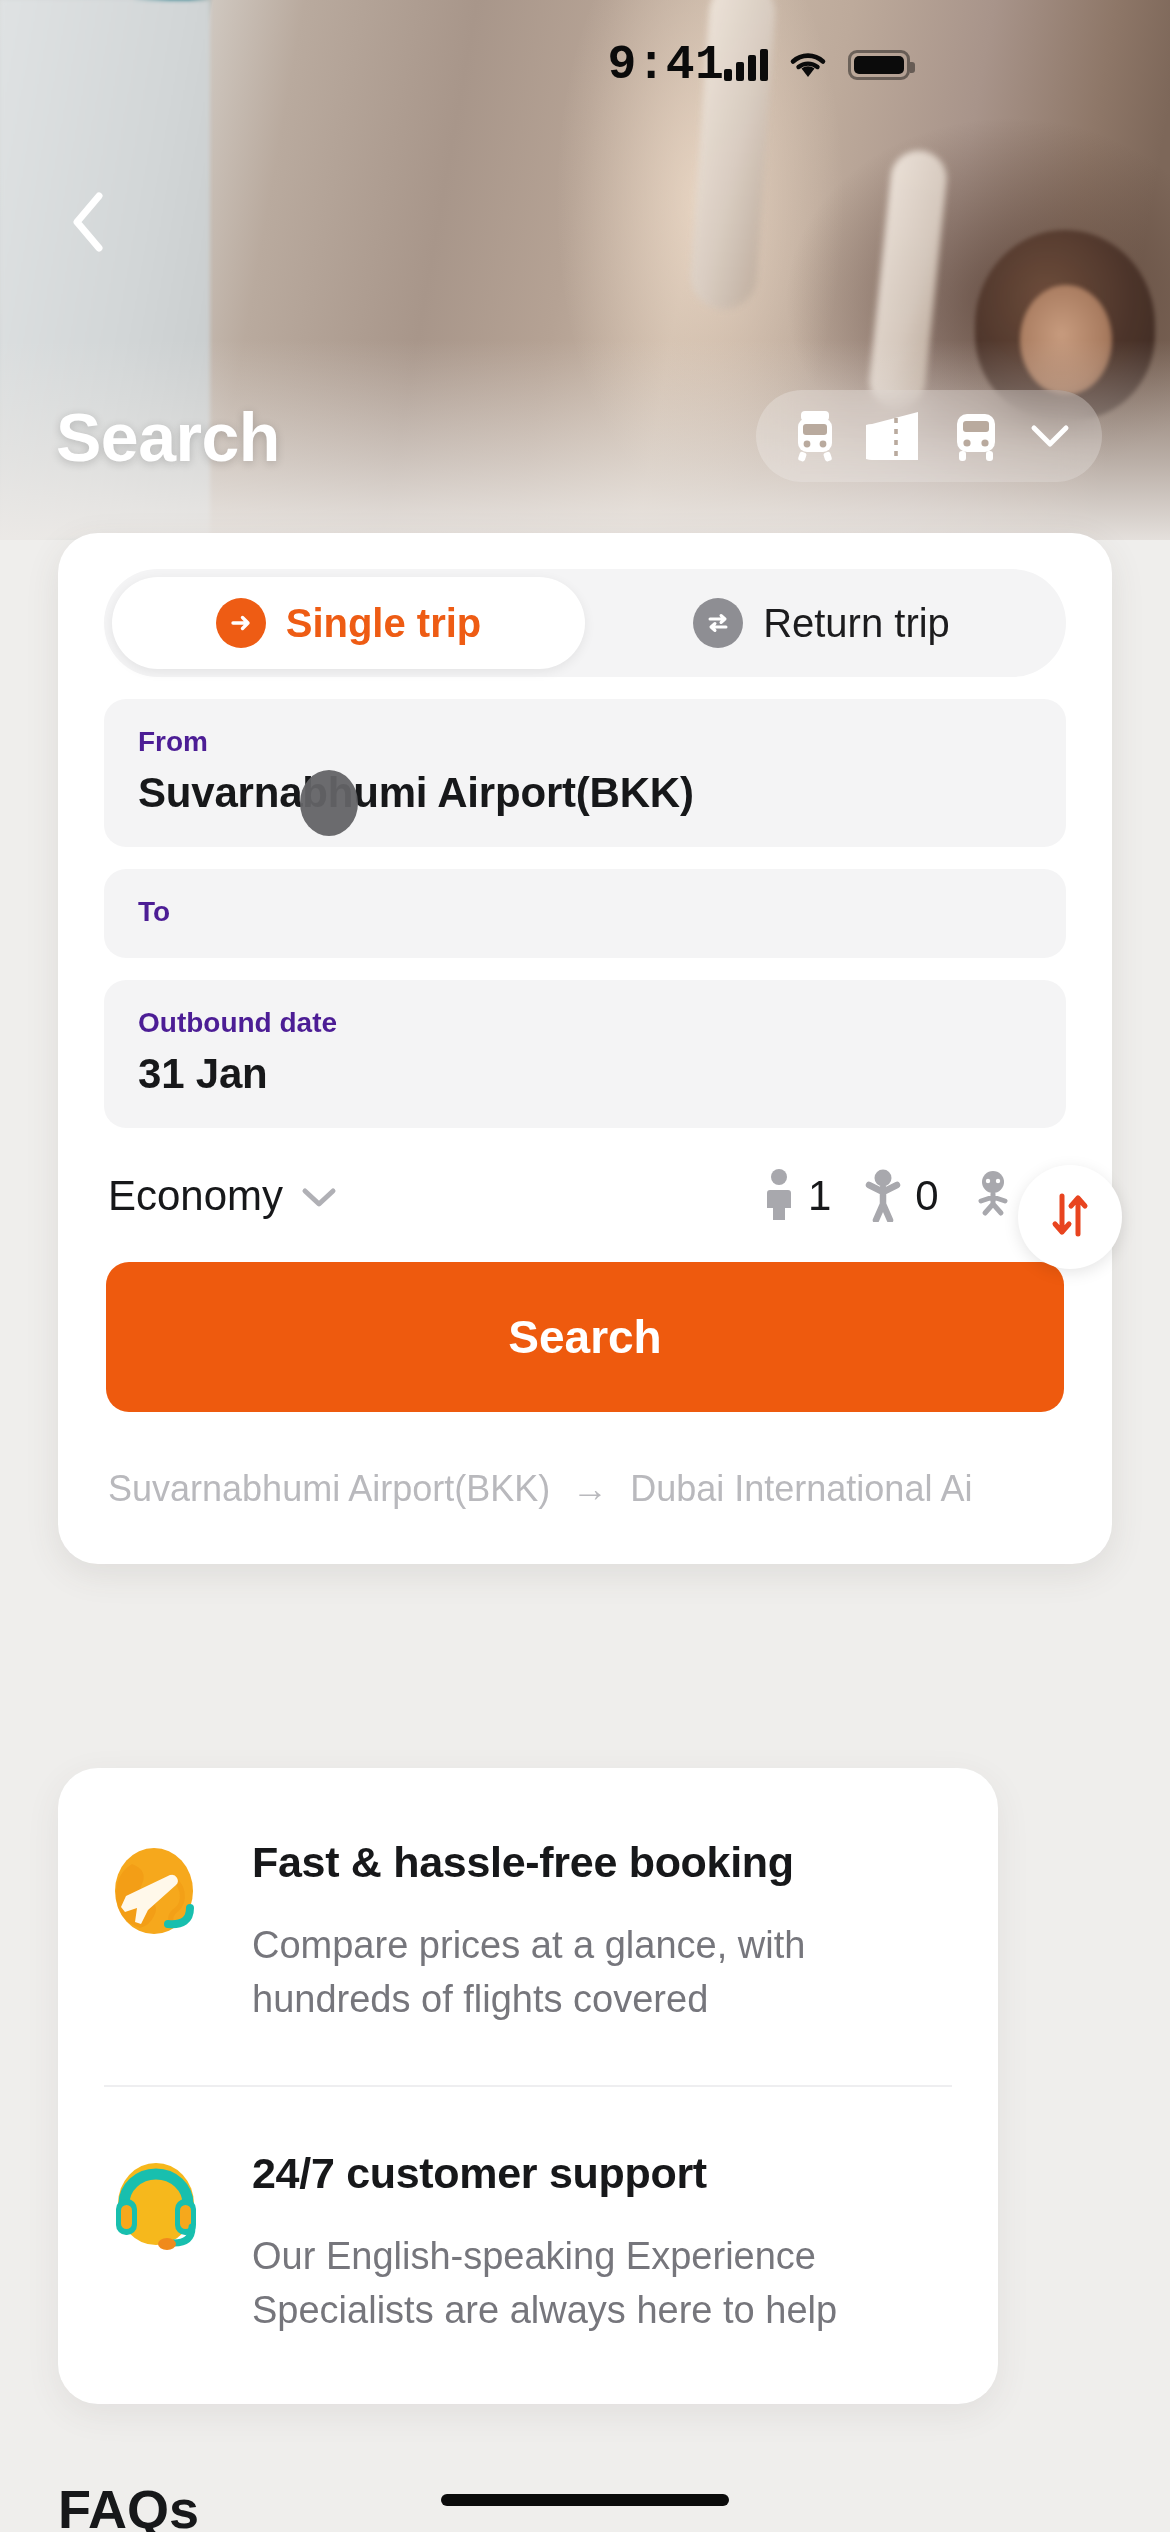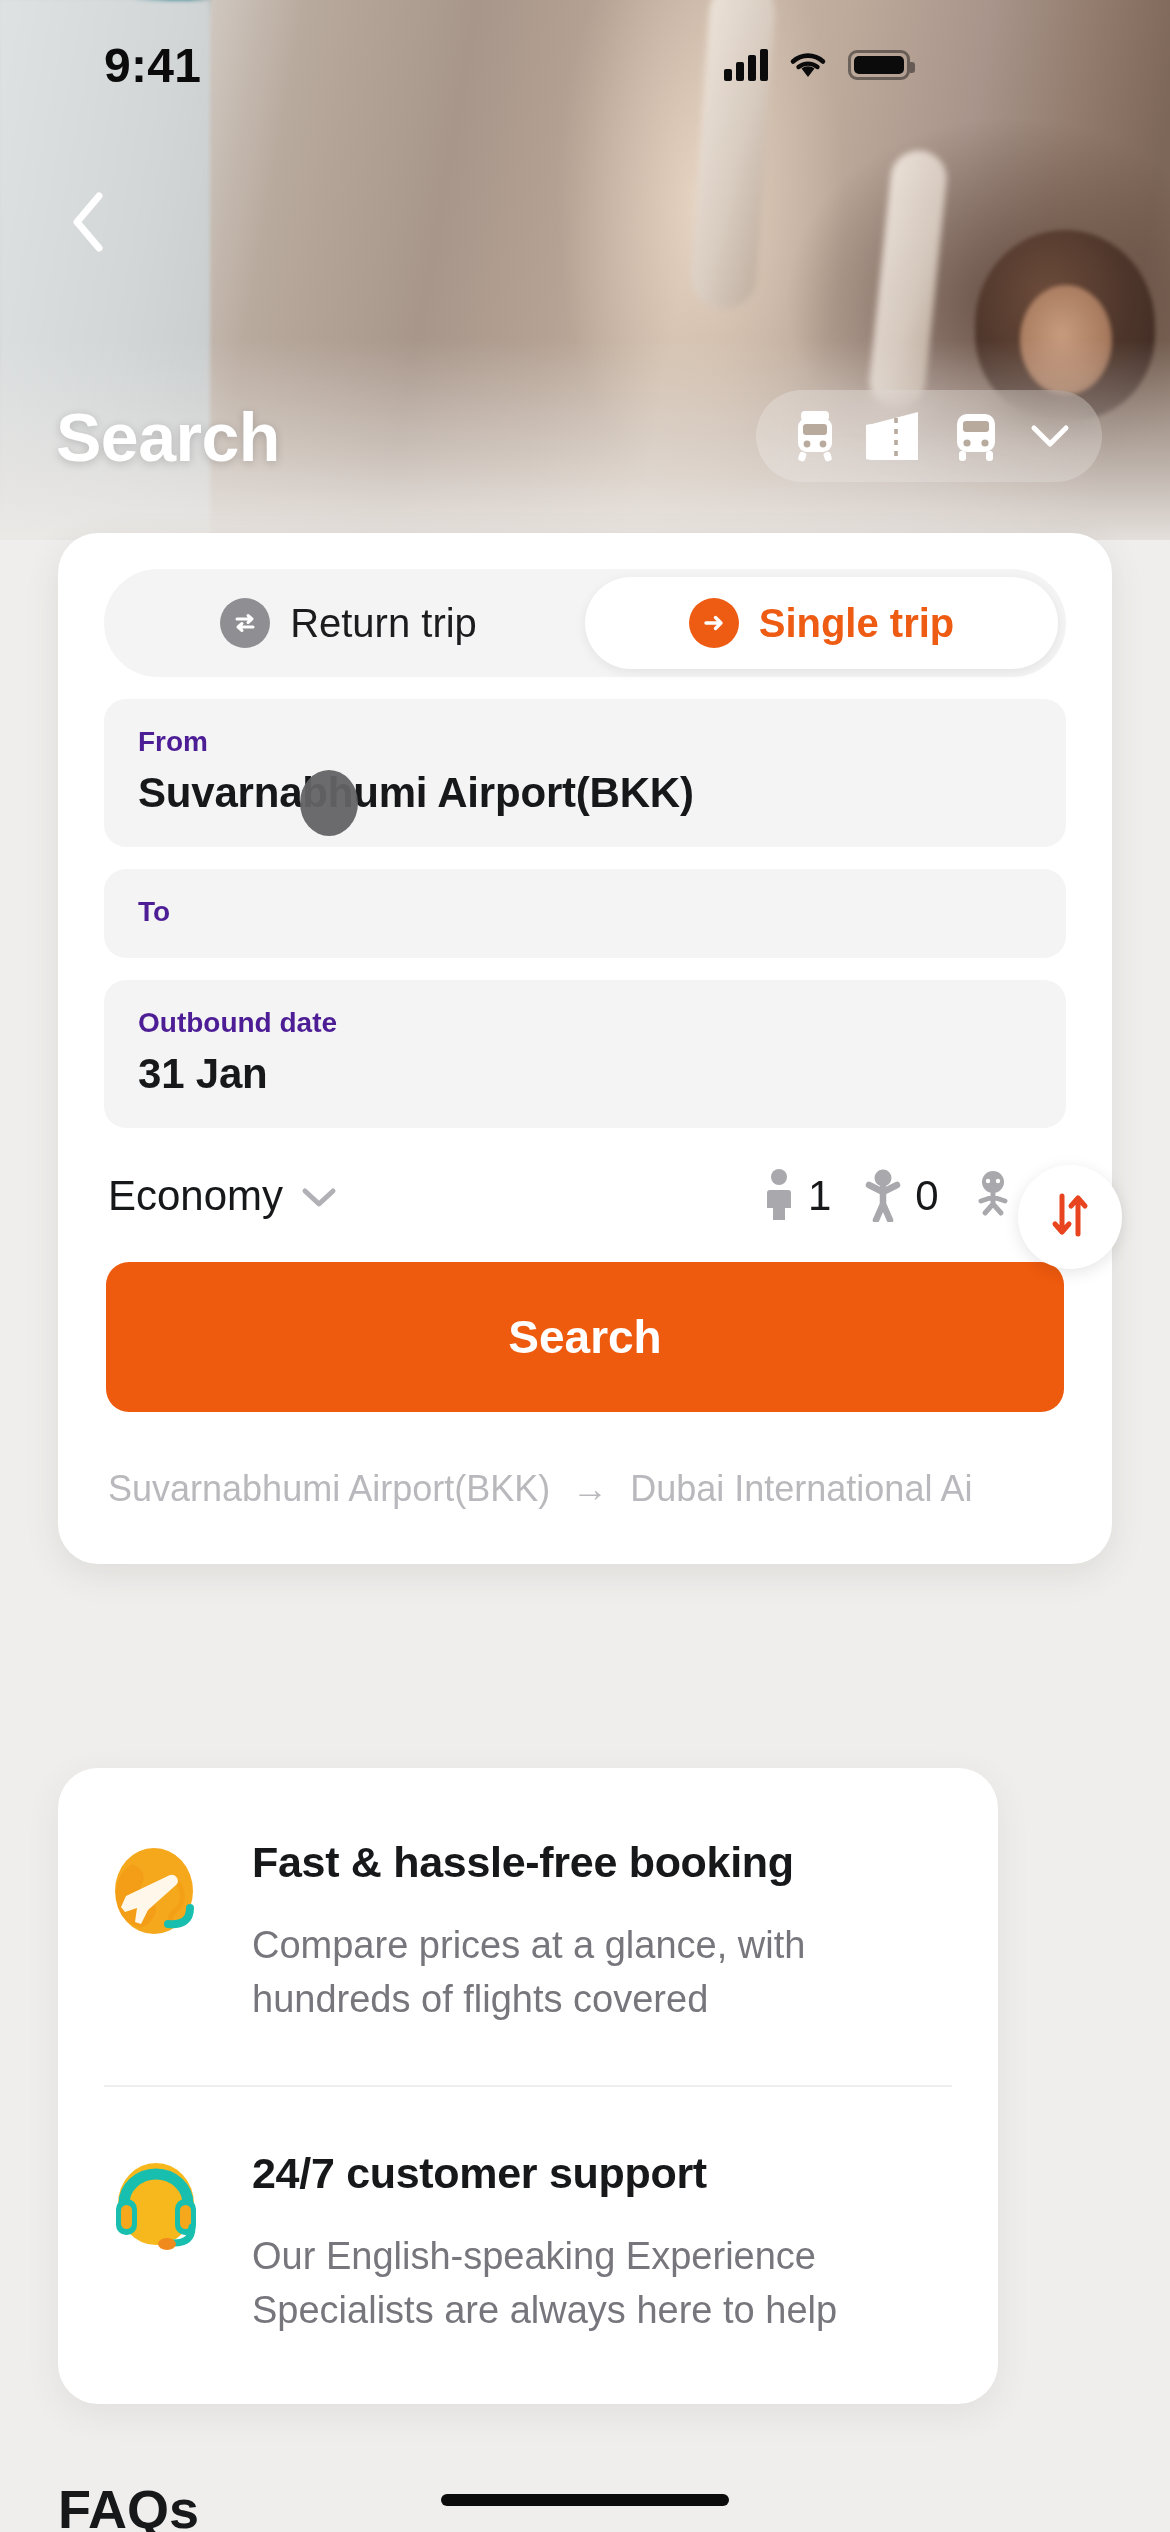--- a/index.html
+++ b/index.html
@@ -61,22 +61,22 @@
     filter:blur(2px);
   }
   .hero-fade {
     position:absolute; left:0; bottom:0; width:1170px; height:200px;
     background:linear-gradient(to bottom, rgba(235,232,229,0) 0%, rgba(235,232,229,0.55) 60%, rgba(237,234,231,0.92) 100%);
   }
 
   
   .statusbar {
     position:absolute; top:0; left:0; width:1002px; height:130px;
-    display:flex; align-items:center; justify-content:space-between;
-    padding:0 92px 0 104px; z-index:30;
+    display:flex; align-items:center; justify-content:flex-end;
+    padding:0 92px 0 104px; z-index:30;font-family:Liberation Mono, monospace;
   }
   .sb-time { font-size:48px; font-weight:700; color:#0b0b0b; letter-spacing:.3px; }
   .sb-right { display:flex; align-items:center; gap:20px; }
   .sb-signal { display:flex; align-items:flex-end; gap:4px; height:32px; }
   .sb-signal i { width:8px; background:#0b0b0b; border-radius:2px; display:block; }
   .sb-signal i:nth-child(1){height:12px;} .sb-signal i:nth-child(2){height:19px;}
   .sb-signal i:nth-child(3){height:26px;} .sb-signal i:nth-child(4){height:32px;}
   .sb-wifi svg { display:block; }
   .sb-batt {
     width:62px; height:30px; border:3px solid rgba(11,11,11,.45); border-radius:9px;
@@ -267,36 +267,36 @@
     <span class="mi">
       <svg width="44" height="30" viewBox="0 0 44 30">
           <path d="M6 7 L22 23 L38 7" stroke="#ffffff" stroke-width="5" fill="none" stroke-linecap="round" stroke-linejoin="round"></path>
         </svg>
     </span>
   </div>
 
   <div class="card">
 
     <div class="tabs">
+      <div class="tab active">
+        <span class="tab-ico on">
+          <svg width="34" height="34" viewBox="0 0 34 34">
+              <path d="M9 17 H24 M18.5 11.5 L24 17 L18.5 22.5" stroke="#fff" stroke-width="3.4" fill="none" stroke-linecap="round" stroke-linejoin="round"></path>
+            </svg>
+        </span>
+        <span>Single trip</span>
+      </div>
       <div class="tab inactive">
         <span class="tab-ico off">
           <svg width="34" height="34" viewBox="0 0 34 34">
             <path d="M9 13 H24 M20 9.5 L24 13 L20 16.5" stroke="#fff" stroke-width="3" fill="none" stroke-linecap="round" stroke-linejoin="round"></path>
             <path d="M25 21 H10 M14 17.5 L10 21 L14 24.5" stroke="#fff" stroke-width="3" fill="none" stroke-linecap="round" stroke-linejoin="round"></path>
           </svg>
         </span>
         <span>Return trip</span>
-      </div>
-      <div class="tab active">
-        <span class="tab-ico on">
-          <svg width="34" height="34" viewBox="0 0 34 34">
-              <path d="M9 17 H24 M18.5 11.5 L24 17 L18.5 22.5" stroke="#fff" stroke-width="3.4" fill="none" stroke-linecap="round" stroke-linejoin="round"></path>
-            </svg>
-        </span>
-        <span>Single trip</span>
       </div>
     </div>
 
     <div class="field">
       <div class="lab">From</div>
       <div class="val">Suvarnabhumi Airport(BKK)</div>
     </div>
 
     <div class="field">
       <div class="lab">To</div>

